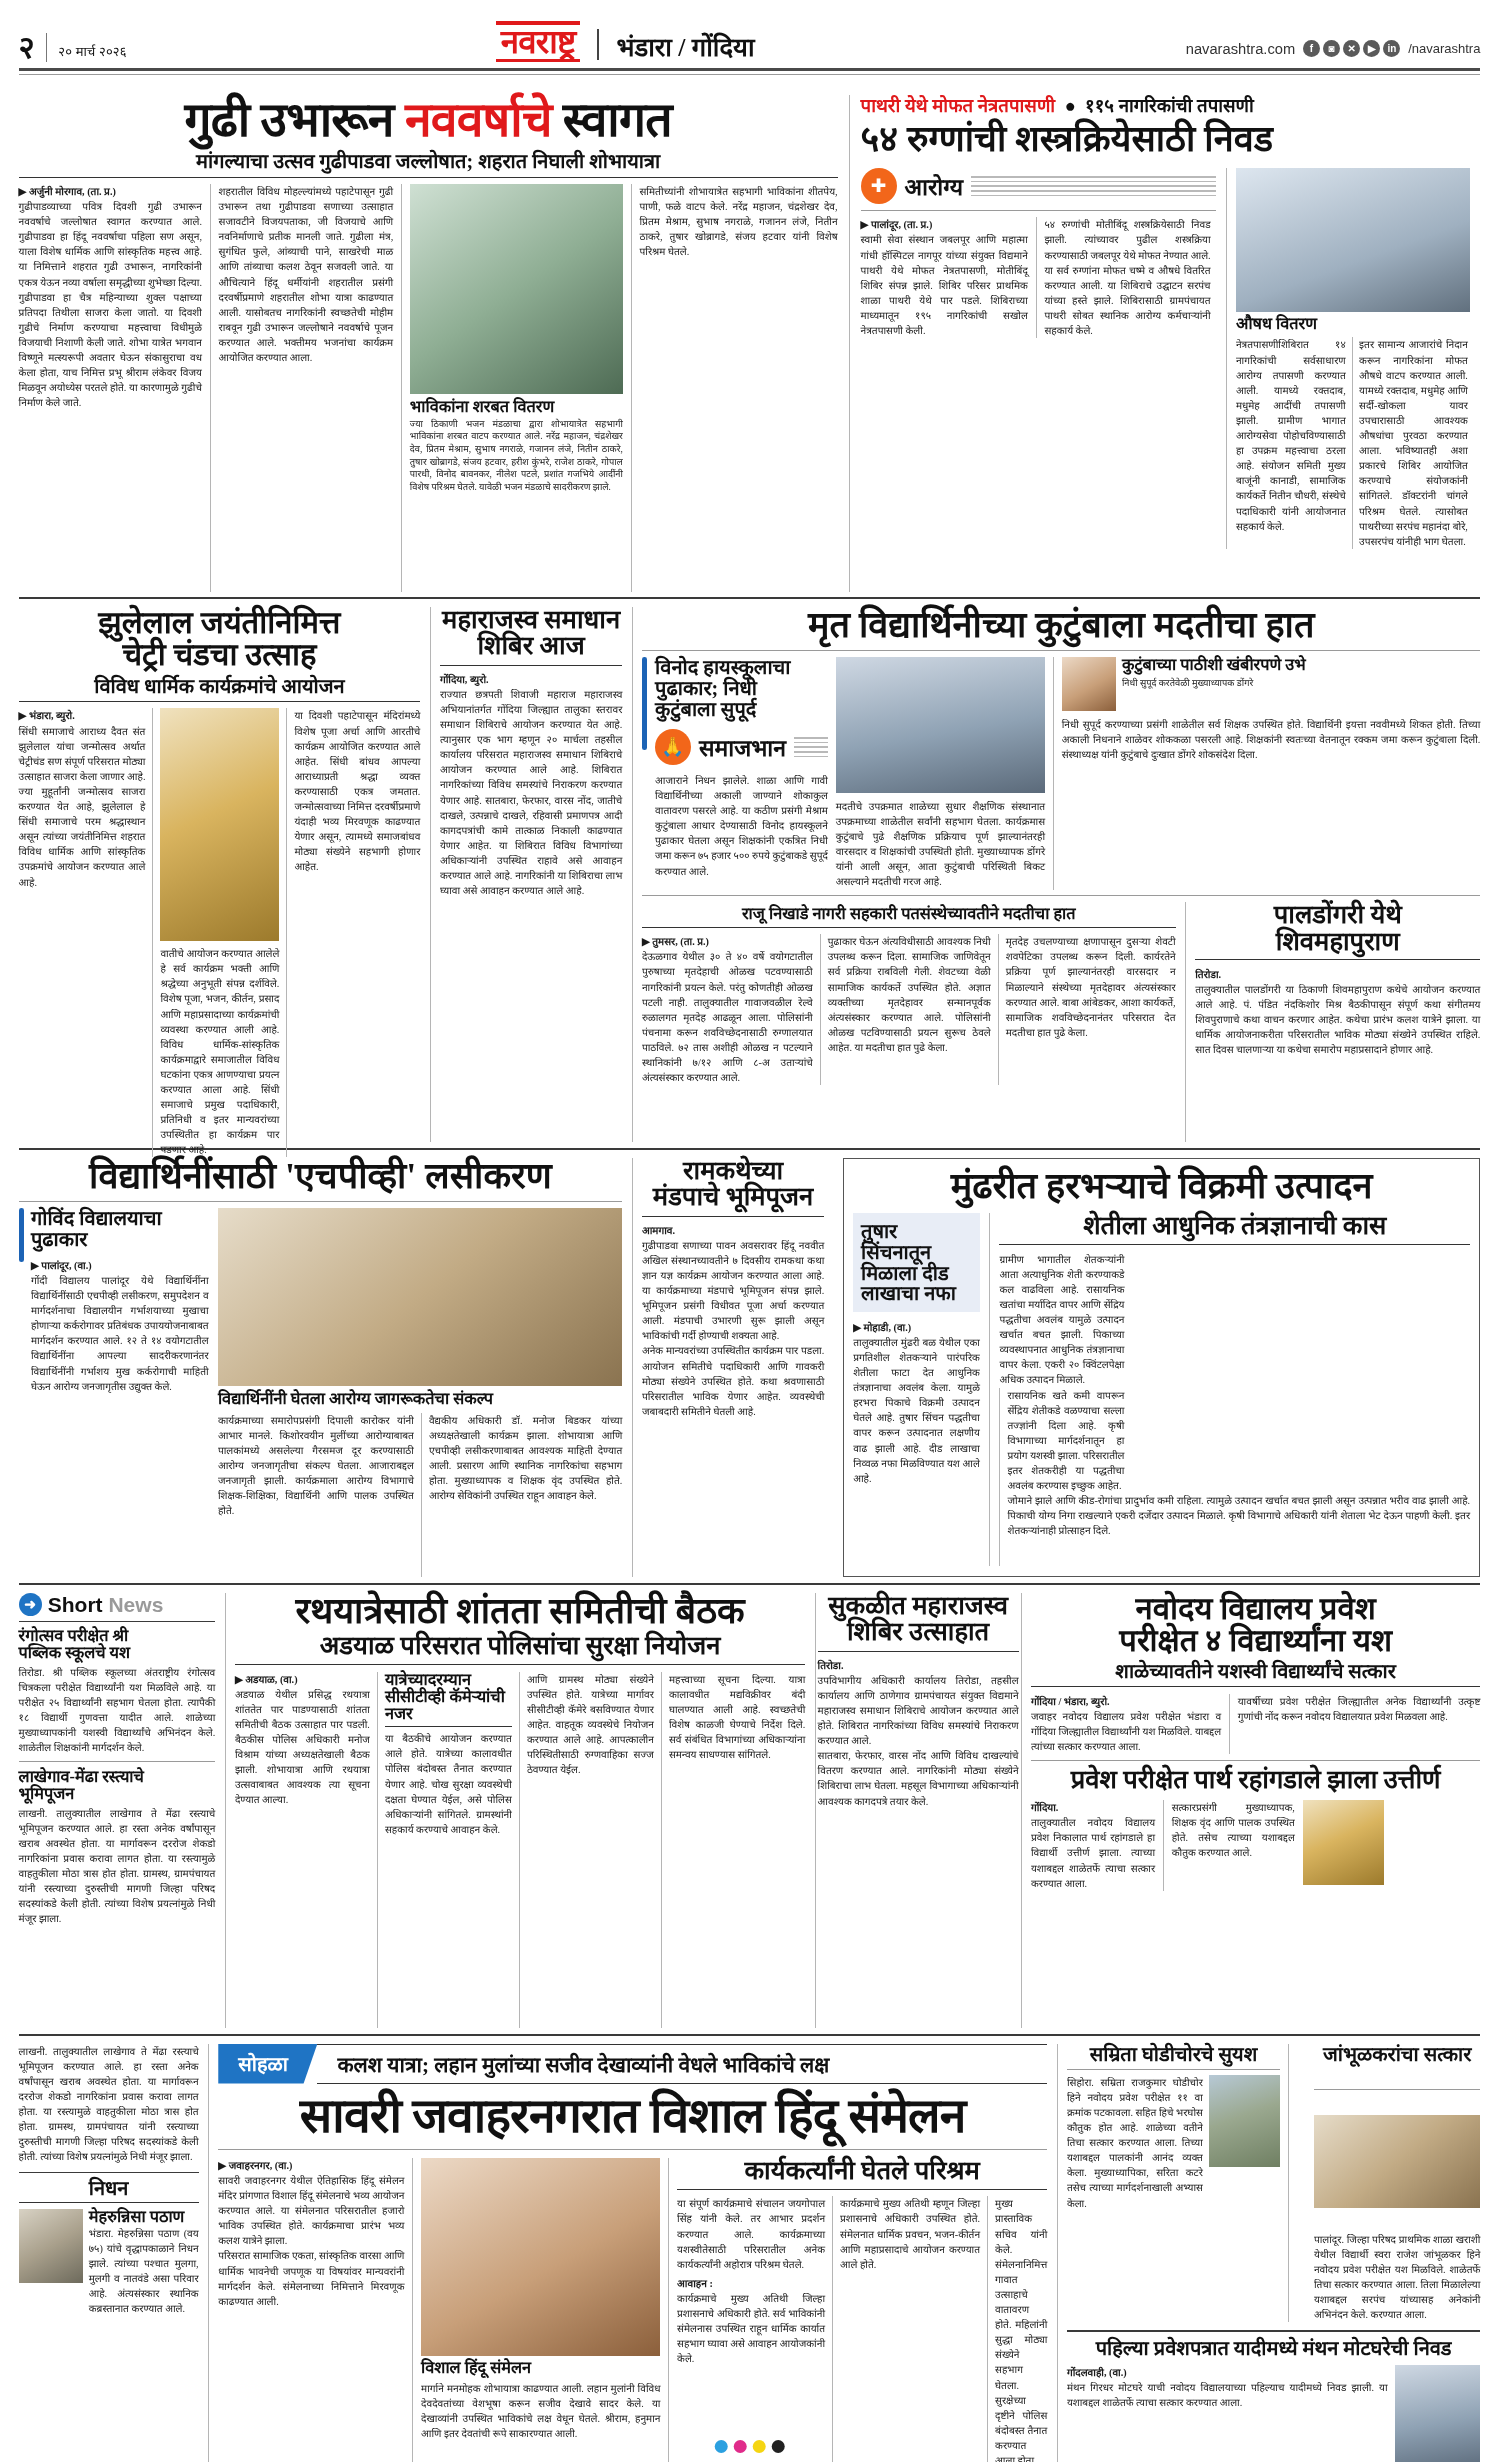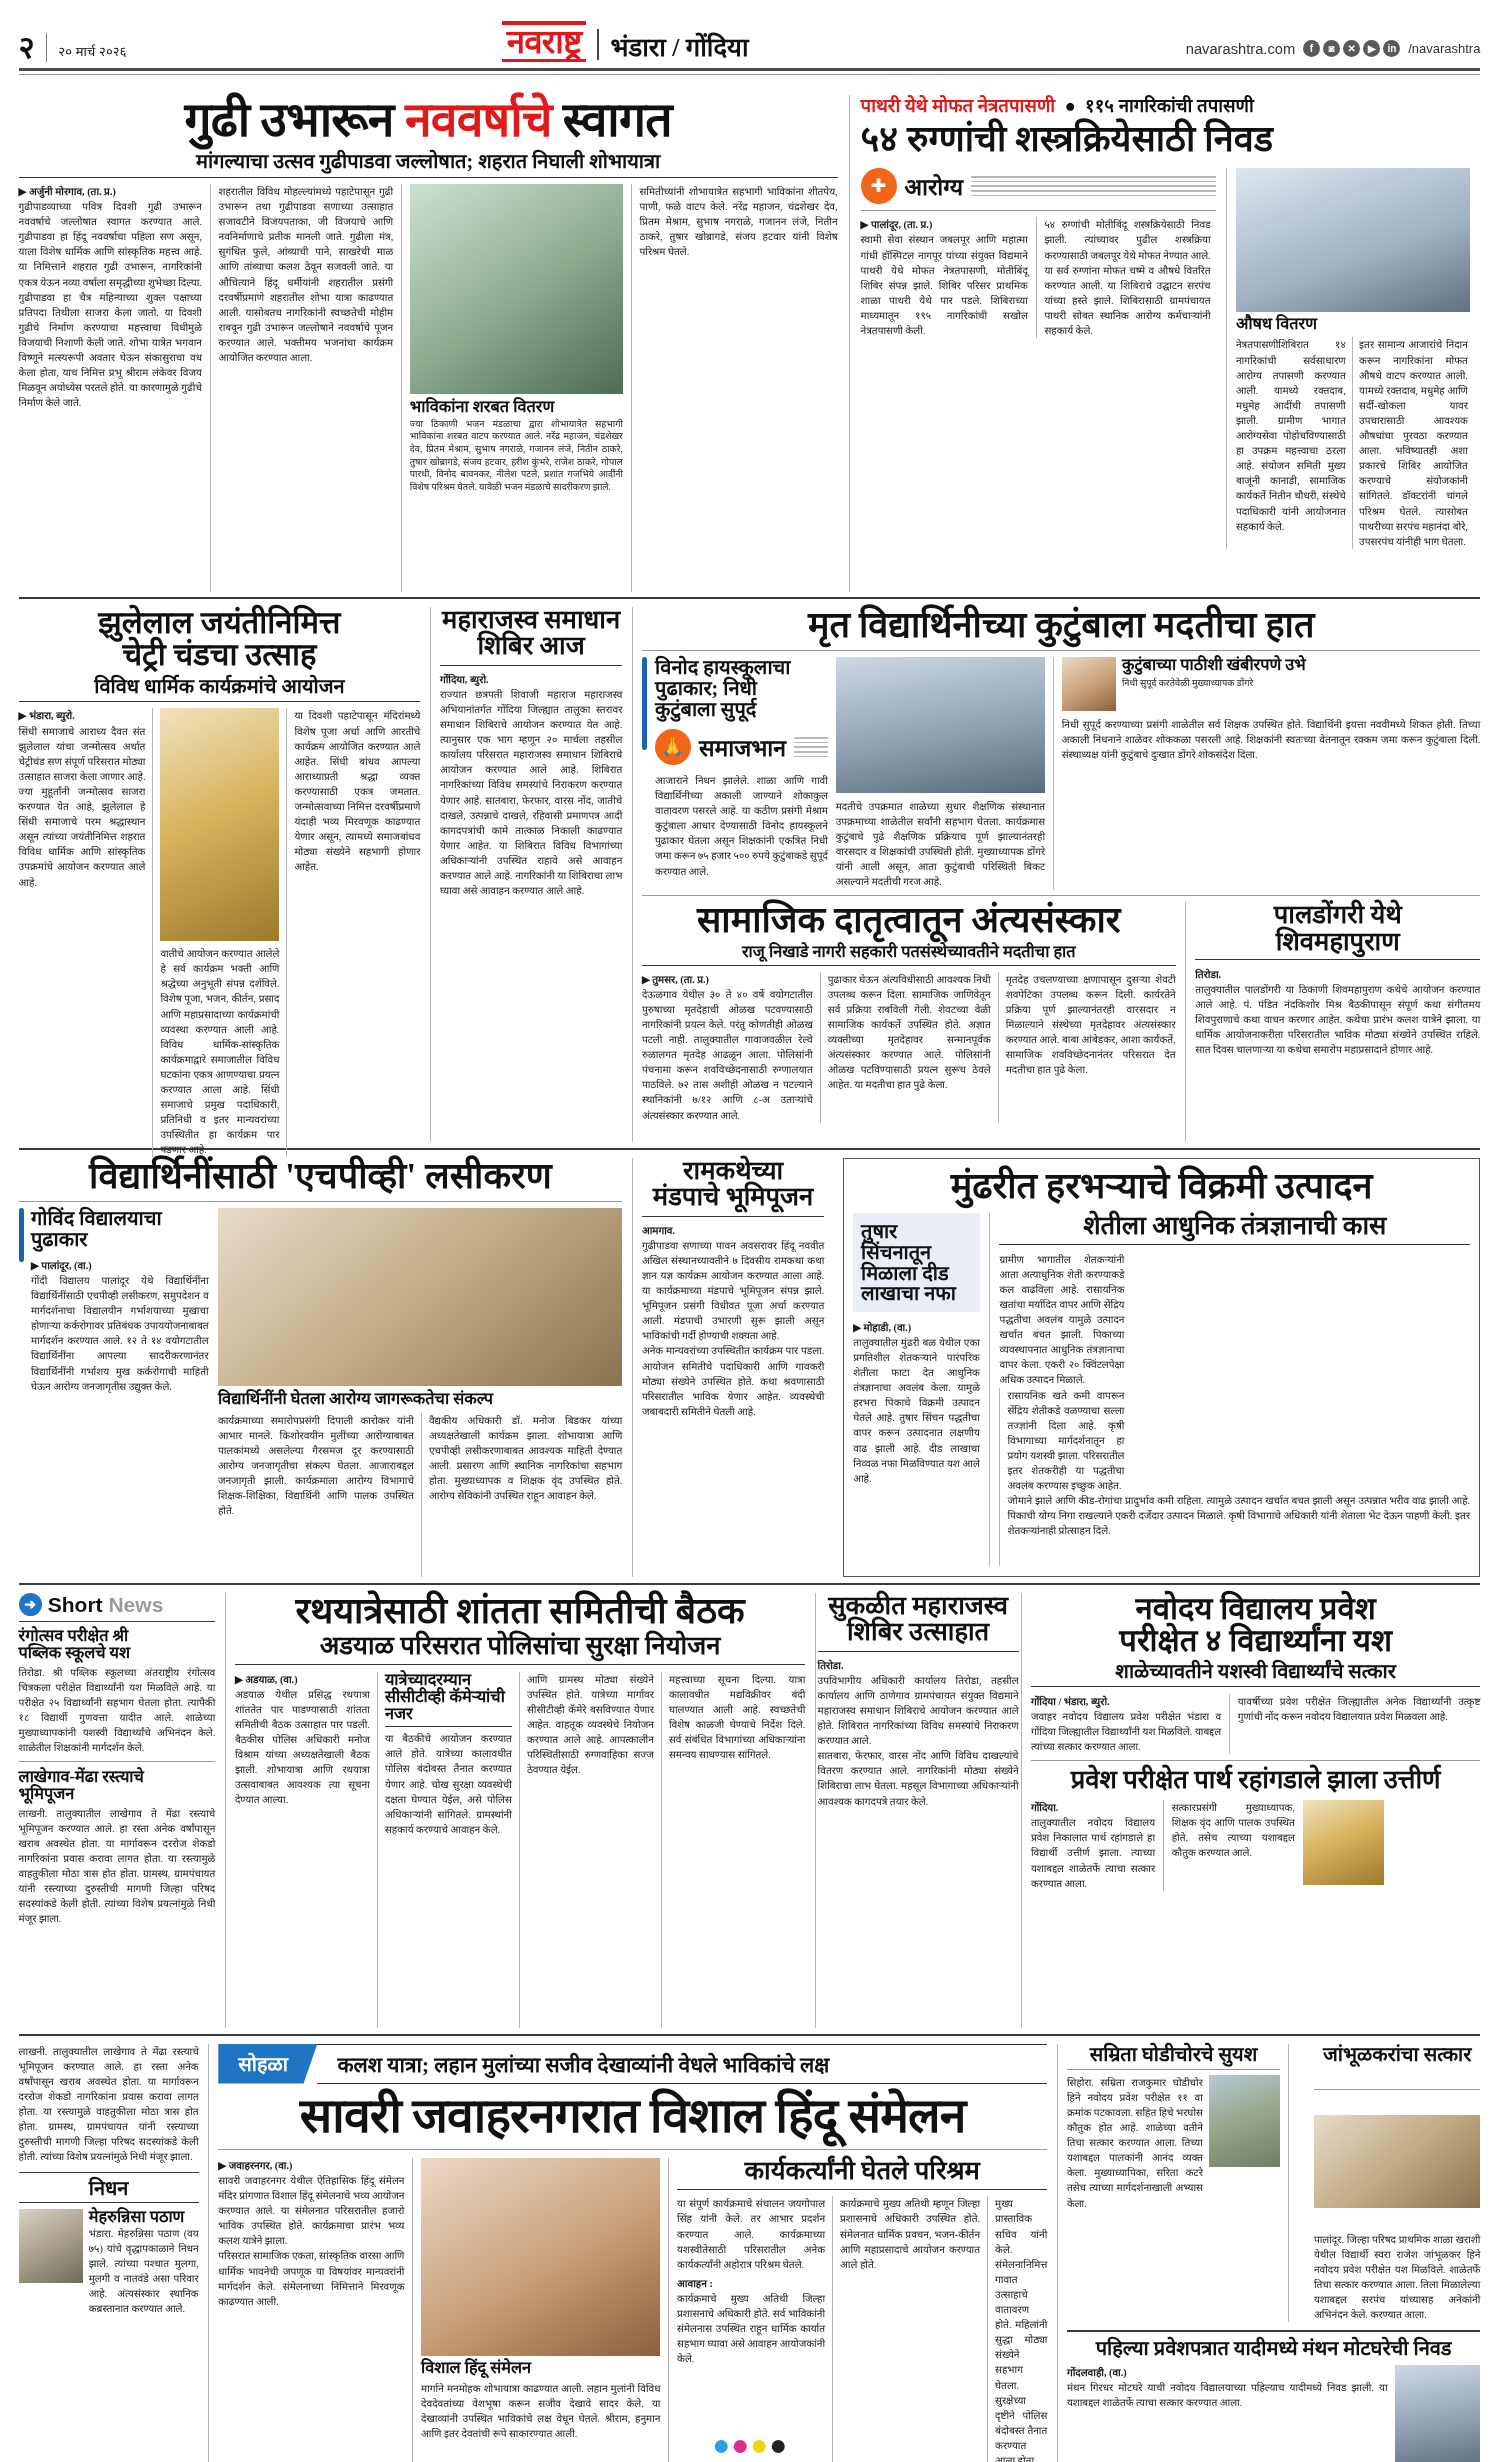--- a/index.html
+++ b/index.html
@@ -12,21 +12,21 @@
   body { width: 1499px; height: 2462px; overflow: hidden; position: relative; }
 
   .page { width: 1499px; height: 2462px; padding: 14px 18.6px 7.8px 18.6px; position: relative; }
 
   
   .masthead { display: flex; align-items: flex-end; justify-content: space-between; height: 48px; padding-top: 11px;}
   .mh-left { display: flex; align-items: flex-end; gap: 11px; }
   .page-num { font-size: 31px; font-weight: 700; line-height: 0.9; font-family: "Liberation Serif", serif; }
   .mh-divider { width: 1.6px; height: 29.5px; background: #777; }
   .mh-date { font-size: 13px; padding-bottom: 2.3px; letter-spacing: 0.2px; }
-  .mh-center { display: flex; align-items: flex-end; gap: 11px; transform: translateX(-31px); }
+  .mh-center { display: flex; align-items: flex-end; gap: 17px; transform: translateX(-31px); }
   .brand { font-size: 33px; font-weight: 800; color: #e0191b; letter-spacing: -0.8px; line-height: 1;
            border-top: 4.7px solid #e0191b; border-bottom: 3.1px solid #e0191b; padding: 0.8px 4.7px 0 4.7px;}
   .brand-sep { width: 2.3px; height: 31px; background: #444; margin-bottom: 1.6px;}
   .edition { font-size: 25.6px; font-weight: 600; line-height: 1; padding-bottom: 1.6px;}
   .mh-right { display: flex; align-items: center; gap: 7.8px; padding-bottom: 4.7px;}
   .mh-site { font-family: "Liberation Sans", sans-serif; font-size: 14.7px; color: #333; }
   .social { display: flex; gap: 3.1px; }
   .sicon { width: 17px; height: 17px; border-radius: 50%; background: #5a5a5a; color:#fff;
            font-family: "Liberation Sans", sans-serif; font-size: 10px; font-weight: 700;
            display: flex; align-items: center; justify-content: center; }
@@ -255,21 +255,20 @@
             </div>
           </div>
           <div class="body-txt" style="margin-top:5.4px;">निधी सुपूर्द करण्याच्या प्रसंगी शाळेतील सर्व शिक्षक उपस्थित होते. विद्यार्थिनी इयत्ता नववीमध्ये शिकत होती. तिच्या अकाली निधनाने शाळेवर शोककळा पसरली आहे. शिक्षकांनी स्वतःच्या वेतनातून रक्कम जमा करून कुटुंबाला दिली. संस्थाध्यक्ष यांनी कुटुंबाचे दुःखात डोंगरे शोकसंदेश दिला.</div>
         </div>
       </div>
 
       <div class="hrule" style="margin:4.7px 0 6.2px 0;"></div>
 
       <div class="flex grow">
         <div class="col" style="width:543px; padding-right:9.3px;">
-          <div class="hl hl-xl center">सामाजिक दातृत्वातून अंत्यसंस्कार</div>
           <div class="hl hl-xs center" style="margin-top:3.9px;padding-bottom:3.9px;border-bottom:1.6px solid #333;">राजू निखाडे नागरी सहकारी पतसंस्थेच्यावतीने मदतीचा हात</div>
           <div class="flex" style="margin-top:6.2px;">
             <div style="width:180px;padding-right:7px;">
               <div class="body-txt" style="font-weight:700;">▶ तुमसर, (ता. प्र.)</div>
               <div class="body-txt">देऊळगाव येथील ३० ते ४० वर्षे वयोगटातील पुरुषाच्या मृतदेहाची ओळख पटवण्यासाठी नागरिकांनी प्रयत्न केले. परंतु कोणतीही ओळख पटली नाही. तालुक्यातील गावाजवळील रेल्वे रुळालगत मृतदेह आढळून आला. पोलिसांनी पंचनामा करून शवविच्छेदनासाठी रुग्णालयात पाठविले. ७२ तास अशीही ओळख न पटल्याने स्थानिकांनी ७/१२ आणि ८-अ उताऱ्यांचे अंत्यसंस्कार करण्यात आले.</div>
             </div>
             <div class="vrule" style="width:180px;padding:0 7px;">
               <div class="body-txt">पुढाकार घेऊन अंत्यविधीसाठी आवश्यक निधी उपलब्ध करून दिला. सामाजिक जाणिवेतून सर्व प्रक्रिया राबविली गेली. शेवटच्या वेळी सामाजिक कार्यकर्ते उपस्थित होते. अज्ञात व्यक्तीच्या मृतदेहावर सन्मानपूर्वक अंत्यसंस्कार करण्यात आले. पोलिसांनी ओळख पटविण्यासाठी प्रयत्न सुरूच ठेवले आहेत. या मदतीचा हात पुढे केला.</div>
             </div>
             <div class="vrule" style="width:180px;padding-left:7px;">

